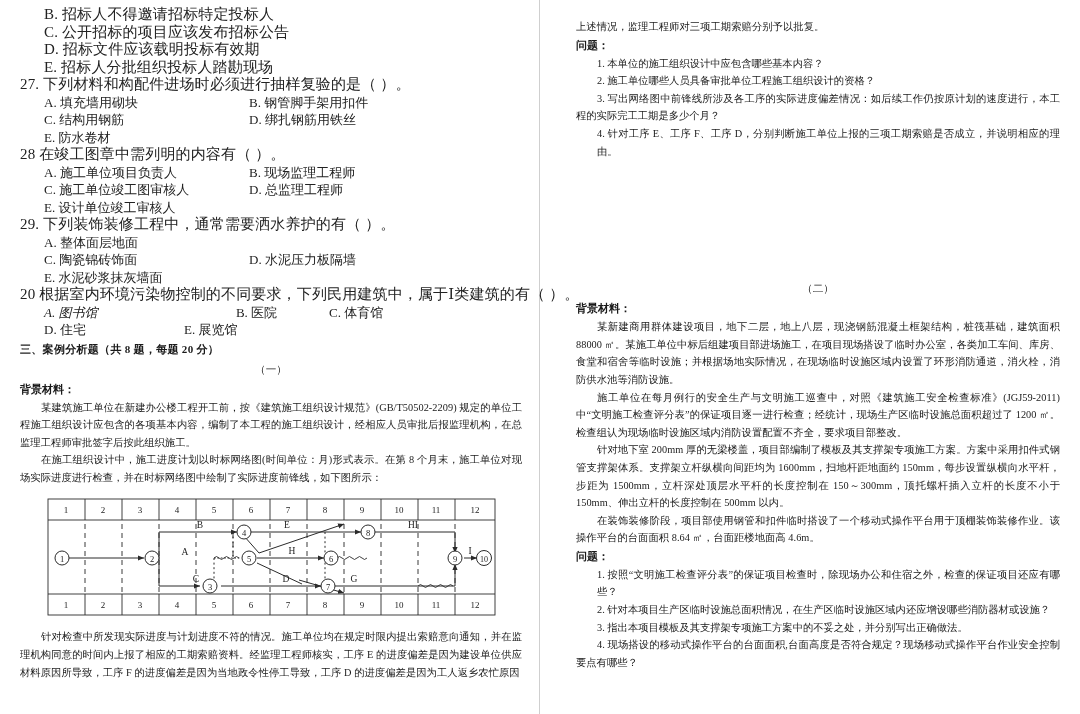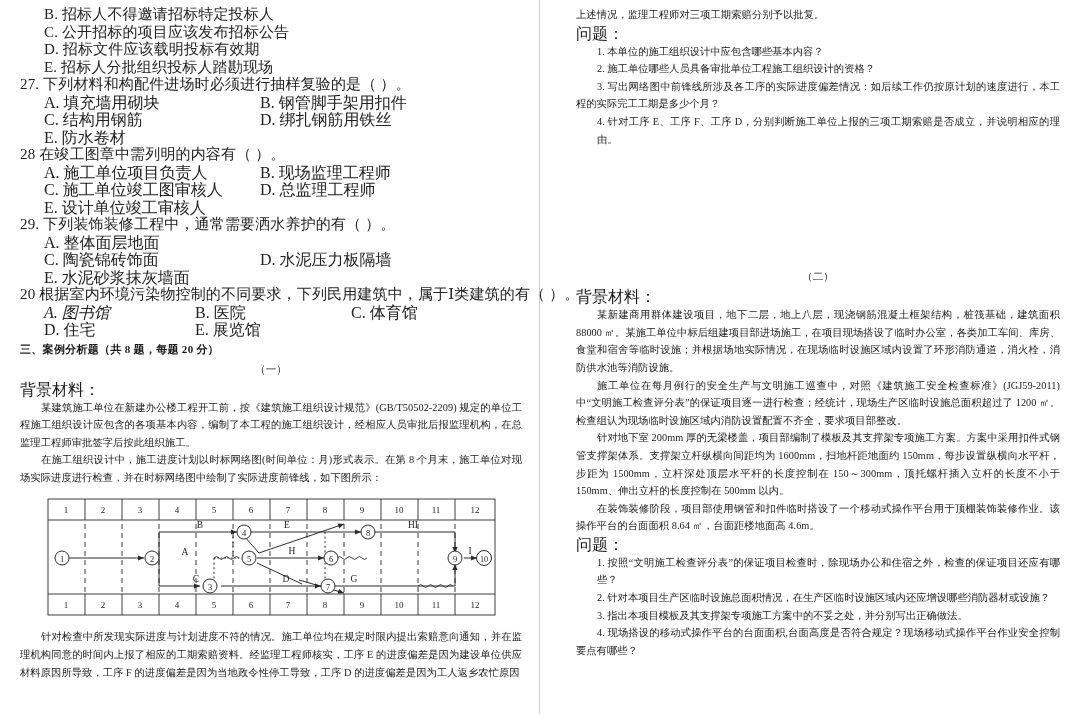--- a/index.html
+++ b/index.html
@@ -15,61 +15,60 @@
     width:1080px;height:714px;
     display:flex;
   }
   .col{
     width:540px;
     box-sizing:border-box;
     padding:6px 26px 0 26px;
     position:relative;
   }
   .col-left{padding-left:20px;padding-right:18px;}
-  .col-right{padding-left:36px;padding-right:20px;}
+  .col-right{padding-left:36px;padding-right:20px;margin-top:12px;}
   .divider{
     position:absolute;
     left:539px;top:0;
     width:1px;height:714px;
     background:#cfcfcf;
   }
   
   .line{
     font-size:15px;
     line-height:17.5px;
     letter-spacing:0.15px;
     white-space:nowrap;
     color:#222;
   }
   .opt-row{
     display:flex;
-    font-size:16px;
+    font-size:13px;
     line-height:17.5px;
     color:#222;
-    gap:11px;
   }
   .opt-a{width:205px;flex:none;}
   .opt-b{width:200px;flex:none;}
   .opt-c{flex:1;}
   .indent1{padding-left:24px;}
   .sec-title{
     font-size:11px;
     font-weight:bold;
     line-height:20px;
     letter-spacing:0.3px;
   }
   .roman{
     text-align:center;
     font-size:10.6px;
     line-height:21px;
     font-weight:normal;
   }
   .sub-head{
-    font-weight:normal;
-    font-size:16px;
+    font-weight:bold;
+    font-size:11px;
     line-height:19px;
   }
   .para{
     font-size:10.3px;
     line-height:17.6px;
     text-align:justify;
     text-indent:21px;
     letter-spacing:0.05px;
   }
   .para.noindent{text-indent:0;}
@@ -136,21 +135,21 @@
       <span class="opt-a">C. 陶瓷锦砖饰面</span>
       <span class="opt-b">D. 水泥压力板隔墙</span>
     </div>
     <div class="opt-row indent1">
       <span class="opt-a">E. 水泥砂浆抹灰墙面</span>
     </div>
 
     <div class="line">20 根据室内环境污染物控制的不同要求，下列民用建筑中，属于Ⅰ类建筑的有（    ）。</div>
     <div class="opt-row indent1">
       <span style="width:140px;flex:none;font-style:italic;">A. 图书馆</span>
-      <span style="width:145px;flex:none;">B. 医院</span>
+      <span style="width:145px;flex:none;text-align:center;">B. 医院</span>
       <span class="opt-c">C. 体育馆</span>
     </div>
     <div class="opt-row indent1">
       <span style="width:140px;flex:none;">D. 住宅</span>
       <span style="width:145px;flex:none;">E. 展览馆</span>
     </div>
 
     <div class="sec-title">三、案例分析题（共 8 题，每题 20 分）</div>
     <div class="roman">（一）</div>
     <div class="sub-head">背景材料：</div>

